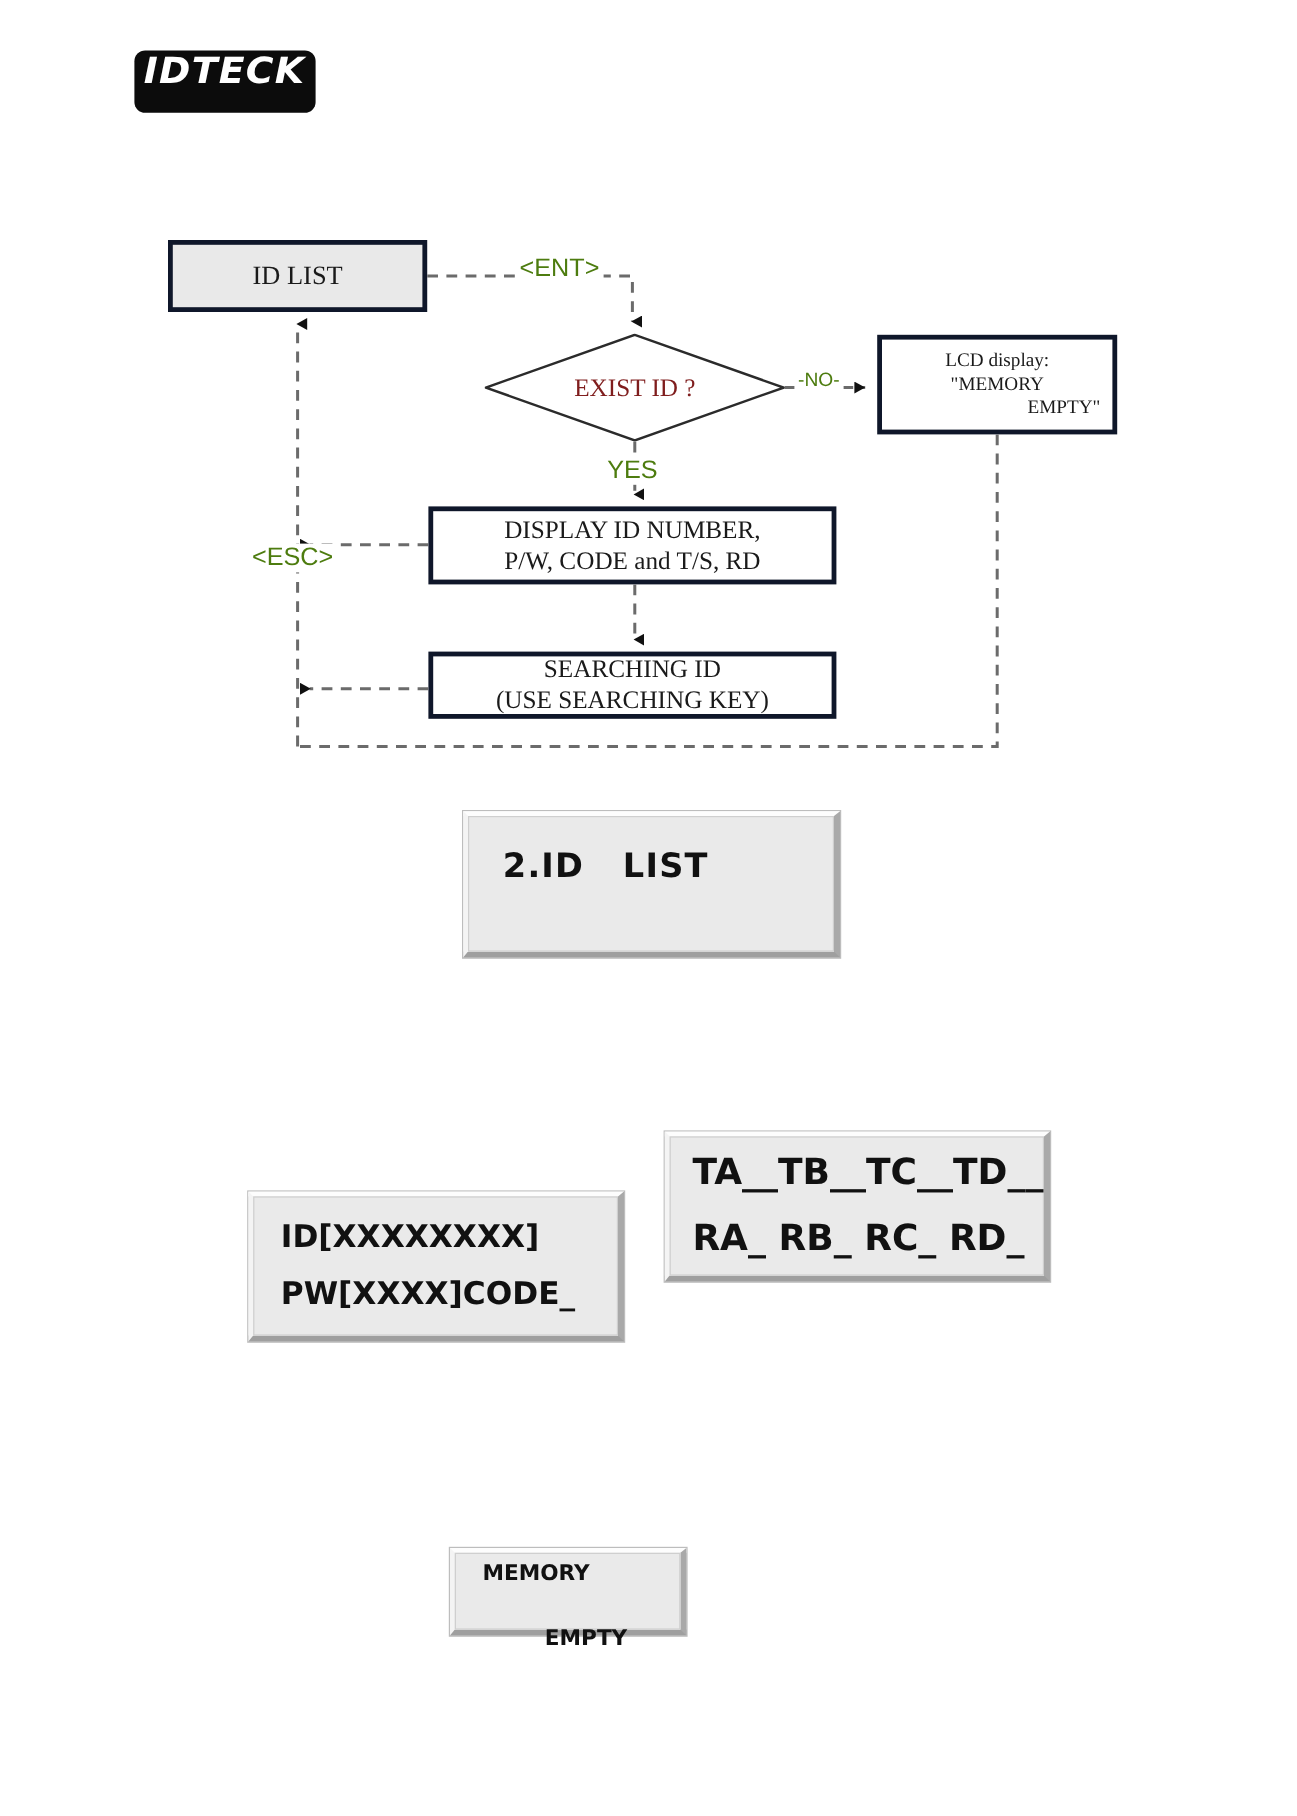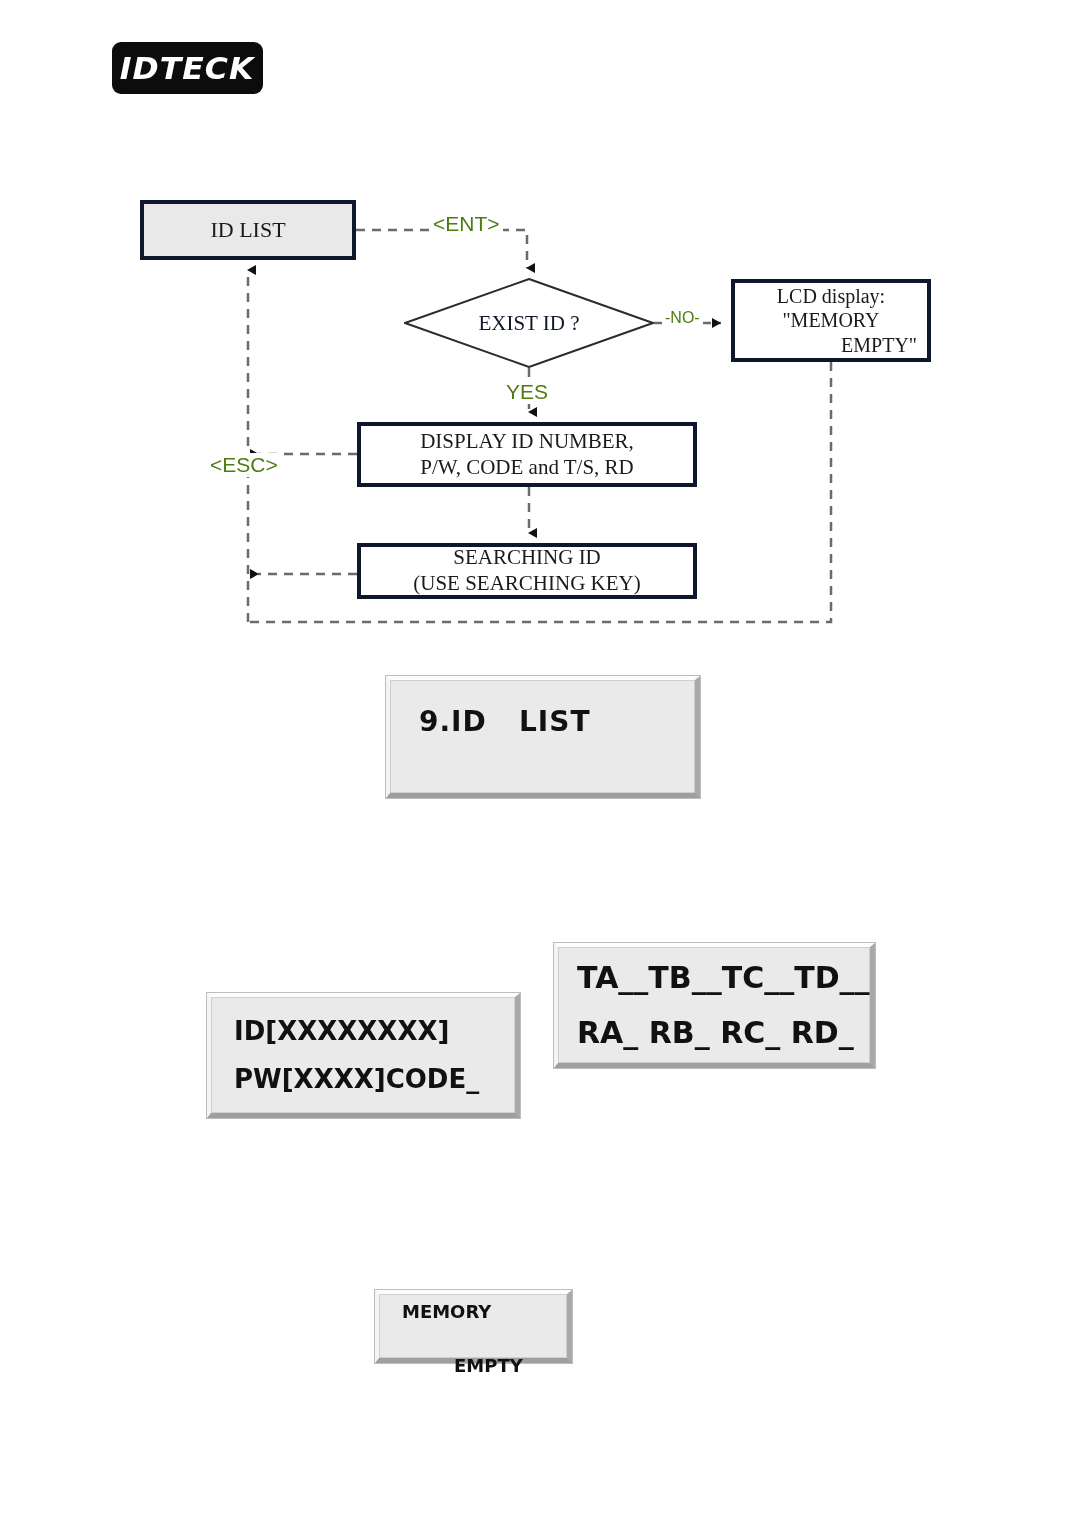--- a/index.html
+++ b/index.html
@@ -19,21 +19,20 @@
   
   .logo {
     position: absolute;
     left: 112px;
     top: 42px;
     width: 151px;
     height: 52px;
     background: #0c0c0c;
     border-radius: 9px;
     display: flex;
-    align-items: center;
     justify-content: center;
   }
   .logo-text {
     color: #ffffff;
     font-family: "DejaVu Sans", sans-serif;
     font-weight: bold;
     font-style: italic;
     font-size: 30px;
     letter-spacing: 1px;
     transform: scaleX(1.05);
@@ -53,38 +52,38 @@
     text-align: center;
     font-family: "Liberation Serif", serif;
     color: #1a1a1a;
   }
   .node-gray { background: #e9e9e9; }
   .node-white { background: #ffffff; }
 
   #node-idlist      { left: 140px; top: 200px; width: 216px; height: 60px; font-size: 22px; }
   #node-display     { left: 357px; top: 422px; width: 340px; height: 65px; font-size: 21px; line-height: 1.22; }
   #node-searching   { left: 357px; top: 543px; width: 340px; height: 56px; font-size: 21px; line-height: 1.22; }
-  #node-lcdmsg      { left: 731px; top: 279px; width: 200px; height: 83px; font-size: 20px; line-height: 1.22;
+  #node-lcdmsg      { left: 731px; top: 279px; width: 200px; height: 83px; font-size: 16px; line-height: 1.22;
                       align-items: stretch; justify-content: center; text-align: center; padding: 2px 6px; }
   #node-lcdmsg .l1 { text-align: center; }
   #node-lcdmsg .l2 { text-align: center; }
   #node-lcdmsg .l3 { text-align: right; padding-right: 4px; }
 
   .diamond-wrap {
     position: absolute;
     left: 404px; top: 278px;
     width: 250px; height: 90px;
   }
   .diamond-wrap svg { position: absolute; left: 0; top: 0; }
   .diamond-label {
     position: absolute;
     left: 0; top: 0; width: 250px; height: 90px;
     display: flex; align-items: center; justify-content: center;
     font-family: "Liberation Serif", serif;
-    font-size: 21px; color: #0f172a;
+    font-size: 21px; color: #7f1d1d;
   }
 
   .flow-label {
     position: absolute;
     font-family: Liberation Sans, sans-serif;
     font-size: 21px;
     color: #4d7c0f;
     background: #ffffff;
     padding: 0 3px;
     white-space: nowrap;
@@ -214,21 +213,21 @@
 
     
     <div class="flow-label" id="lbl-ent">&lt;ENT&gt;</div>
     <div class="flow-label" id="lbl-no">-NO-</div>
     <div class="flow-label" id="lbl-yes">YES</div>
     <div class="flow-label" id="lbl-esc">&lt;ESC&gt;</div>
   </div>
 
   <div class="lcd" id="lcd-main">
     <div class="lcd-inner">
-      <div class="lcd-line">9.ID   LIST</div>
+      <div class="lcd-line">2.ID   LIST</div>
     </div>
   </div>
 
   <div class="lcd" id="lcd-idpw">
     <div class="lcd-inner">
       <div class="lcd-line">ID[XXXXXXXX]</div>
       <div class="lcd-line">PW[XXXX]CODE_</div>
     </div>
   </div>
 

